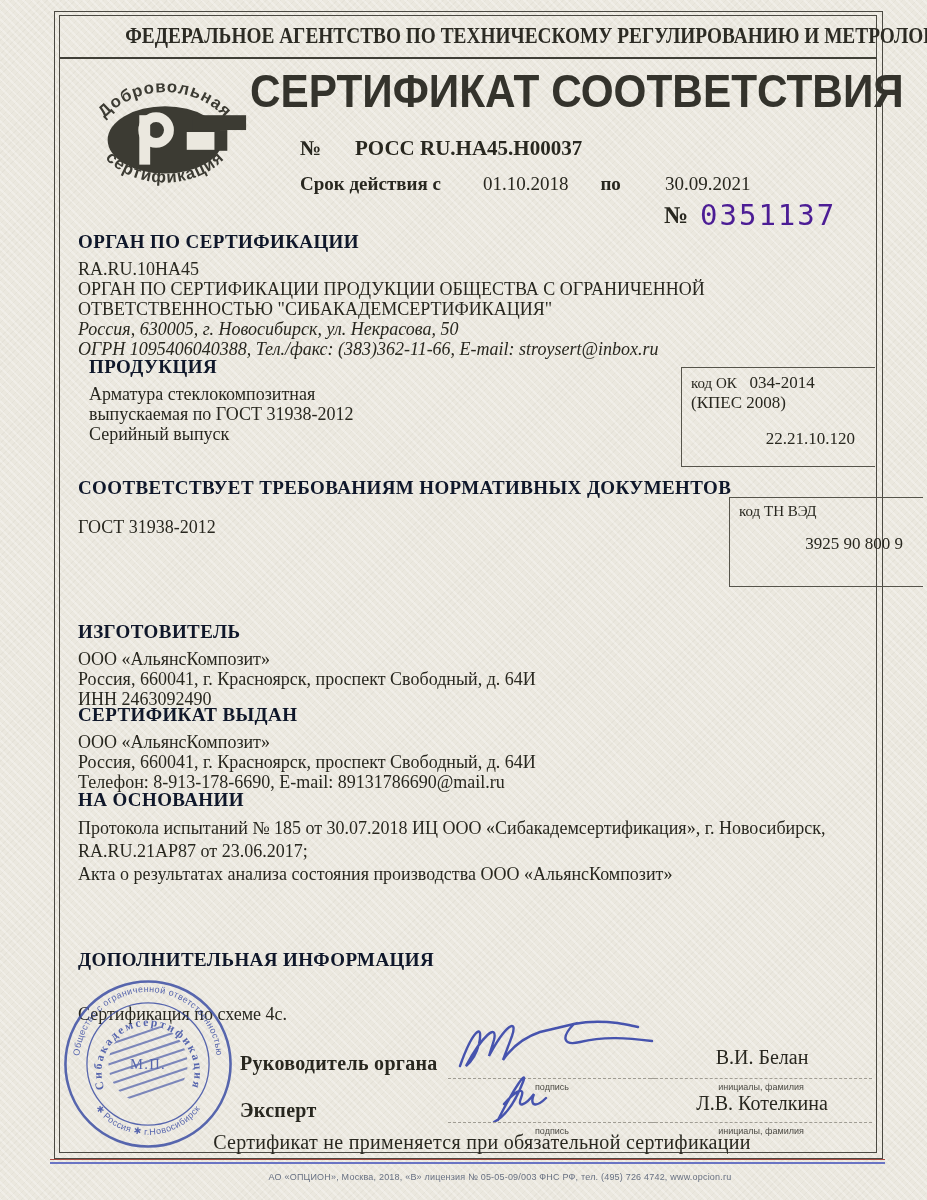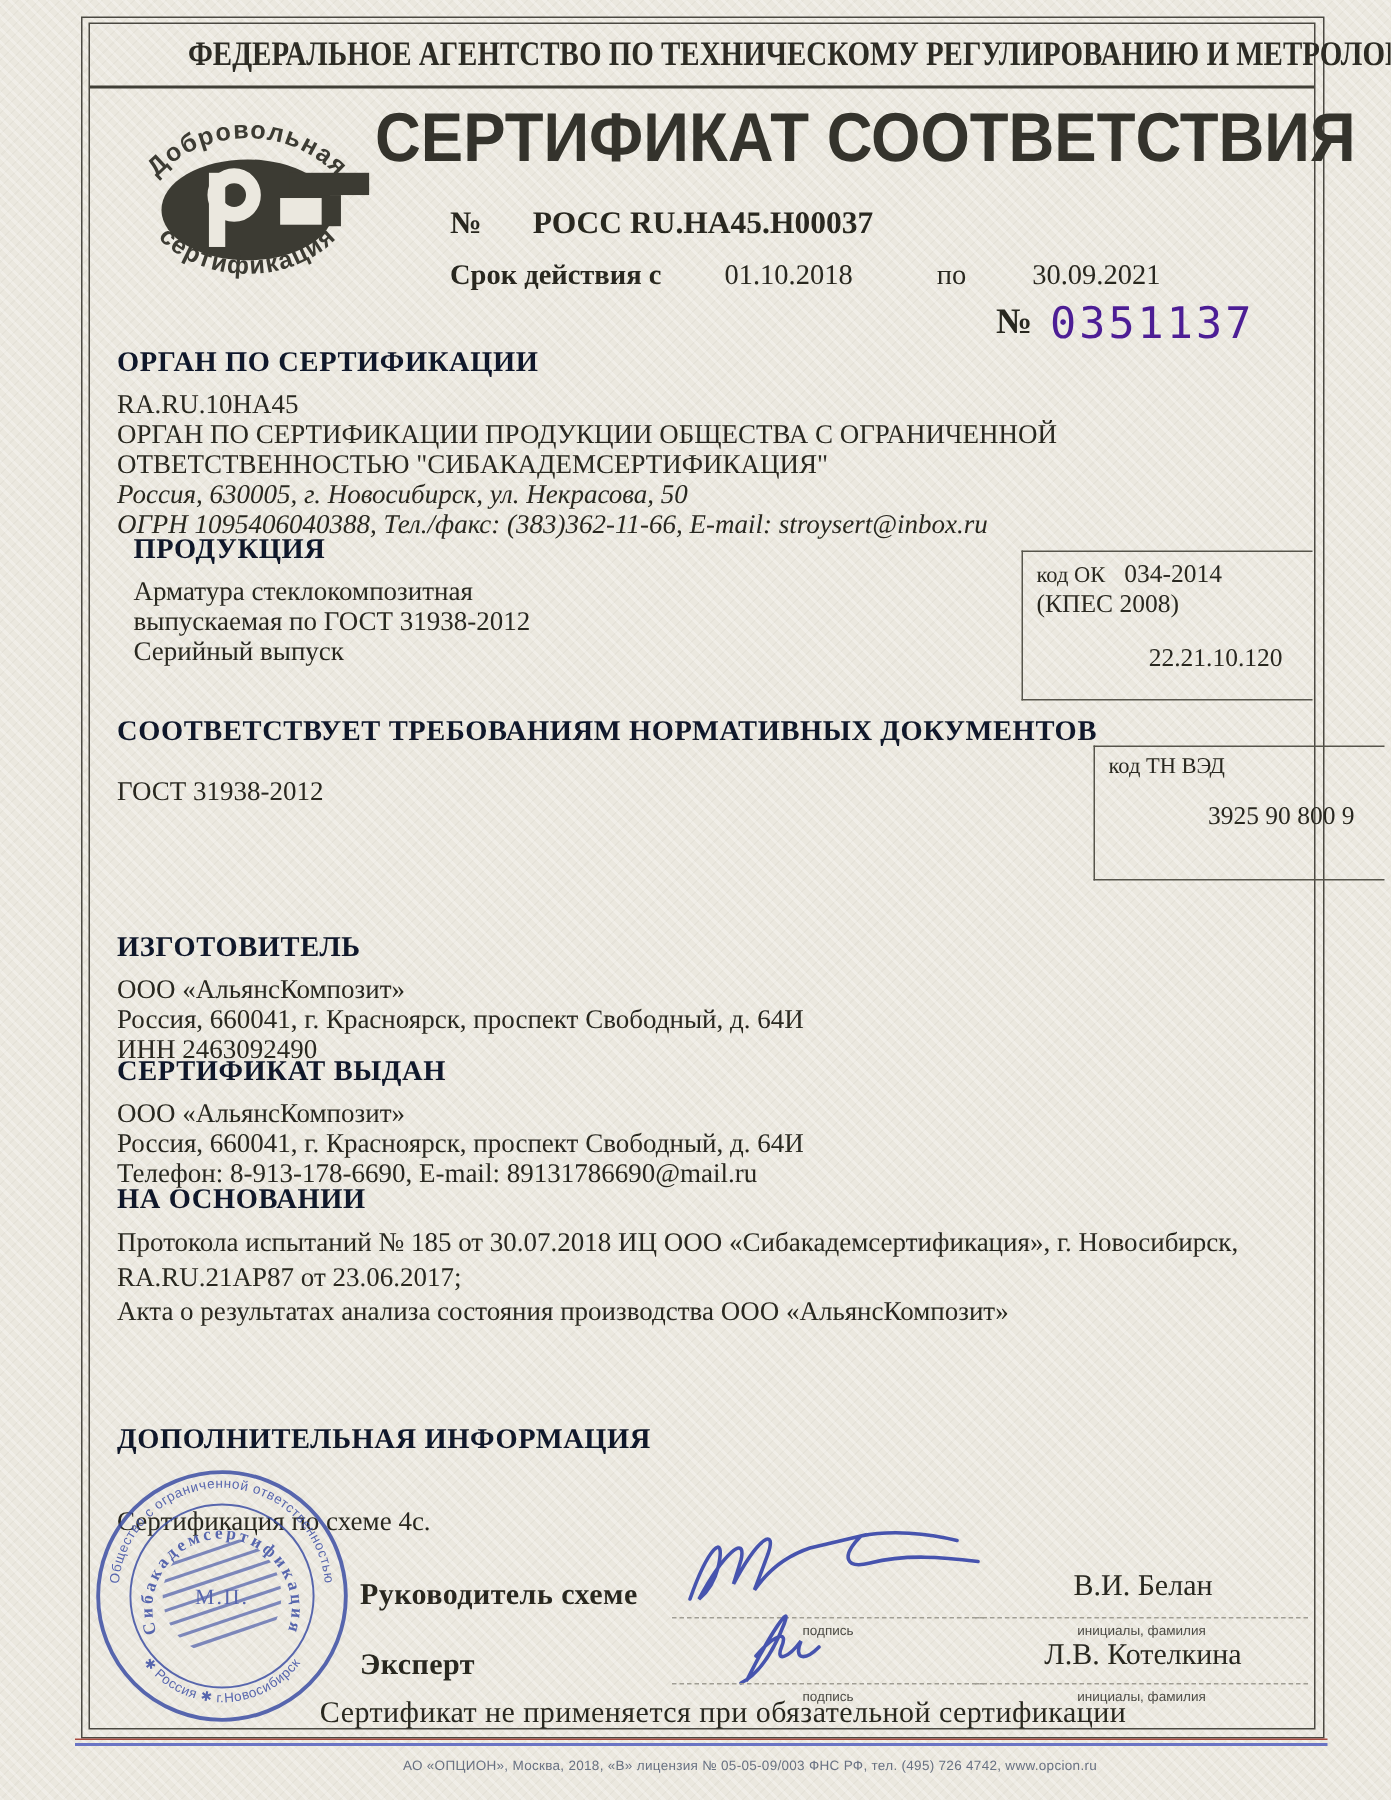--- a/index.html
+++ b/index.html
@@ -24,21 +24,21 @@
     font-weight:bold;font-size:23px;letter-spacing:0;color:#2c2b24;
     transform:scaleX(.84);transform-origin:center;}
   .title{left:250px;top:64px;white-space:nowrap;font-family:"Liberation Sans",sans-serif;
     font-weight:bold;font-size:46px;color:#34332c;transform:scaleX(.92);transform-origin:left;}
 
   .num-line{left:300px;top:136px;font-size:21px;font-weight:bold;white-space:nowrap;}
   .num-line .no{margin-right:34px;}
   .validity{left:300px;top:173px;font-size:19px;white-space:nowrap;}
   .validity b{font-weight:bold;}
   .validity .d1{margin-left:42px;font-weight:normal;}
-  .validity .po{margin-left:56px;font-weight:normal;}
+  .validity .po{margin-left:32px;font-weight:bold;}
   .validity .d2{margin-left:44px;font-weight:normal;}
   .blank-no{left:664px;top:202px;font-size:24px;font-weight:bold;}
   .blank-num{left:700px;top:198px;font-family:"DejaVu Sans Mono",monospace;
     font-size:29px;color:#4c1d95;letter-spacing:2px;}
 
   .h{font-weight:bold;font-size:19px;letter-spacing:.4px;color:#0f172a;margin:0 0 6px 0;}
   .t{font-size:18px;line-height:20px;}
   .it{font-style:italic;}
   .sec{left:78px;}
 
@@ -186,21 +186,21 @@
       <line x1="52" y1="88" x2="148" y2="84"></line>
       <line x1="52" y1="99" x2="148" y2="95"></line>
       <line x1="52" y1="110" x2="148" y2="106"></line>
       <line x1="55" y1="121" x2="145" y2="117"></line>
       <line x1="58" y1="132" x2="140" y2="128"></line>
     </g>
     <text x="100" y="106" text-anchor="middle" font-family="Liberation Serif, serif" font-size="17" fill="#3d4fa5" letter-spacing="1.5">М.П.</text>
   </svg>
 </div>
 
-<div class="abs sig-label" style="left:240px;top:1052px;">Руководитель схеме</div>
+<div class="abs sig-label" style="left:240px;top:1052px;">Руководитель органа</div>
 <div class="abs" style="left:452px;top:1014px;width:210px;height:64px;">
   <svg width="210" height="64" viewBox="0 0 210 64">
     <path d="M8,52 C20,18 32,6 27,30 C24,42 19,48 14,52 C30,22 46,8 42,26 L37,42 C54,10 66,4 60,22 L51,46 C62,30 76,22 88,18 L122,10 C108,24 112,32 128,28 C152,22 176,24 200,27 M122,10 C142,6 166,8 186,13" fill="none" stroke="#4653ae" stroke-width="2.4" stroke-linecap="round"></path>
   </svg>
 </div>
 <div class="abs dash" style="left:448px;top:1078px;width:208px;"></div>
 <div class="abs cap" style="left:448px;top:1082px;width:208px;">подпись</div>
 <div class="abs name" style="left:652px;top:1046px;width:220px;">В.И. Белан</div>
 <div class="abs dash" style="left:650px;top:1078px;width:222px;"></div>
 <div class="abs cap" style="left:650px;top:1082px;width:222px;">инициалы, фамилия</div>

